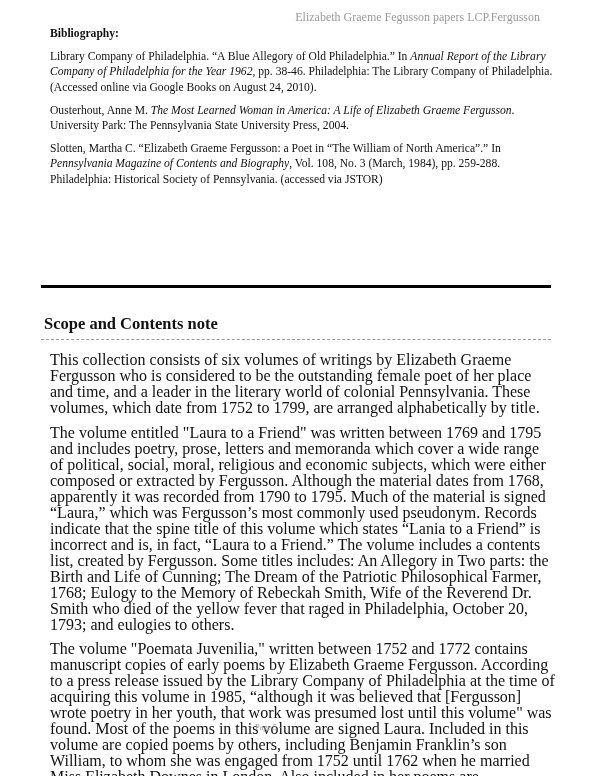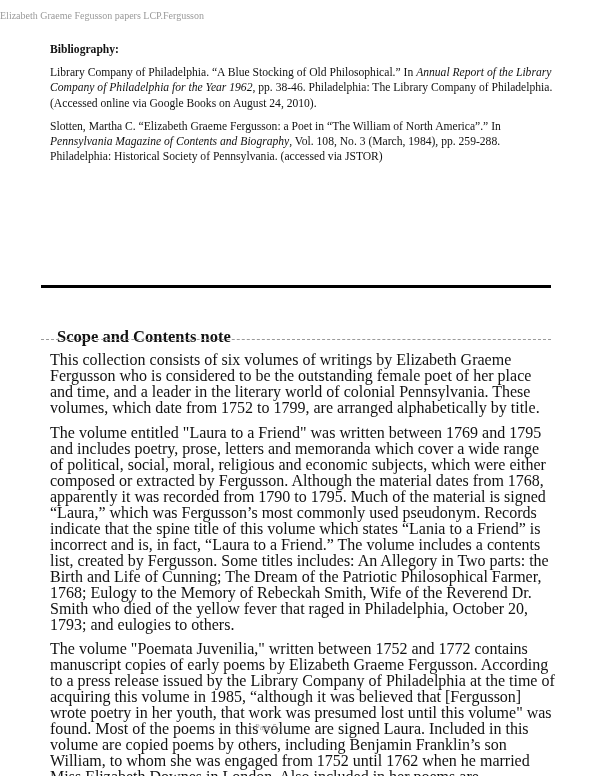--- a/index.html
+++ b/index.html
@@ -3,28 +3,28 @@
   <meta charset="utf-8">
   <style>
     html, body { margin: 0; padding: 0; background: #ffffff; }
     body {
       width: 600px; height: 776px; position: relative; overflow: hidden;
       font-family: "Liberation Serif", "DejaVu Serif", serif;
       color: #111111;
     }
     .running-header {
       position: absolute; top: 10px; left: 0; width: 540px;
-      text-align: left; font-size: 10px; color: #9a9a9a;
+      text-align: right; font-size: 12px; color: #9a9a9a;
     }
     .content {
       position: absolute; left: 50px; width: 505px; top: 24px;
       font-size: 11.6px; line-height: 15.2px;
     }
     .content p { margin: 0 0 8px 0; }
-    .bib-heading { font-weight: bold; margin: 18px 0 8px 0; }
+    .bib-heading { font-weight: bold; margin: 2px 0 8px 0; }
     .bib-entry { margin: 0 0 8.5px 0; }
     .heavy-rule {
       position: absolute; left: 41px; width: 510px; top: 285px;
       height: 3px; background: #000000;
     }
     .section-title {
       position: absolute; left: 41px; top: 311px;
       font-size: 16.5px; font-weight: bold; color: #111111;
     }
     .dotted-rule {
@@ -44,29 +44,30 @@
 </head>
 <body>
 
 <div class="running-header">Elizabeth Graeme Fegusson papers  LCP.Fergusson</div>
 
 <div class="content">
 
   <div class="bib-heading">Bibliography:</div>
 
 
-  <p class="bib-entry"><span>Library Company of Philadelphia. “A Blue Stocking of Old Philosophical.” In </span><i>Annual Report of the Library Company of Philadelphia for the Year 1962</i><span>, pp. 38-46. Philadelphia: The Library Company of Philadelphia. (Accessed online via Google Books on August 24, 2010).</span></p>
+  <p class="bib-entry"><span>Library Company of Philadelphia. “A Blue Allegory of Old Philadelphia.” In </span><i>Annual Report of the Library Company of Philadelphia for the Year 1962</i><span>, pp. 38-46. Philadelphia: The Library Company of Philadelphia. (Accessed online via Google Books on August 24, 2010).</span></p>
 
+  <p class="bib-entry"><span>Ousterhout, Anne M. </span><i>The Most Learned Woman in America: A Life of Elizabeth Graeme Fergusson</i><span>. University Park: The Pennsylvania State University Press, 2004.</span></p>
 
   <p class="bib-entry"><span>Slotten, Martha C. “Elizabeth Graeme Fergusson: a Poet in “The William of North America”.” In </span><i>Pennsylvania Magazine of Contents and Biography</i><span>, Vol. 108, No. 3 (March, 1984), pp. 259-288. Philadelphia: Historical Society of Pennsylvania. (accessed via JSTOR)</span></p>
 </div>
 
 <div class="heavy-rule"></div>
 
-<h2 class="section-title" style="margin:16px">Scope and Contents note</h2>
+<h2 class="section-title" style="margin:3px">Scope and Contents note</h2>
 
 <div class="dotted-rule"></div>
 
 <div class="section-body">
   <p>This collection consists of six volumes of writings by Elizabeth Graeme Fergusson who is considered to be the outstanding female poet of her place and time, and a leader in the literary world of colonial Pennsylvania. These volumes, which date from 1752 to 1799, are arranged alphabetically by title.</p>
   <p>The volume entitled "Laura to a Friend" was written between 1769 and 1795 and includes poetry, prose, letters and memoranda which cover a wide range of political, social, moral, religious and economic subjects, which were either composed or extracted by Fergusson. Although the material dates from 1768, apparently it was recorded from 1790 to 1795. Much of the material is signed “Laura,” which was Fergusson’s most commonly used pseudonym. Records indicate that the spine title of this volume which states “Lania to a Friend” is incorrect and is, in fact, “Laura to a Friend.” The volume includes a contents list, created by Fergusson. Some titles includes: An Allegory in Two parts: the Birth and Life of Cunning; The Dream of the Patriotic Philosophical Farmer, 1768; Eulogy to the Memory of Rebeckah Smith, Wife of the Reverend Dr. Smith who died of the yellow fever that raged in Philadelphia, October 20, 1793; and eulogies to others.</p>
   <p>The volume "Poemata Juvenilia," written between 1752 and 1772 contains manuscript copies of early poems by Elizabeth Graeme Fergusson. According to a press release issued by the Library Company of Philadelphia at the time of acquiring this volume in 1985, “although it was believed that [Fergusson] wrote poetry in her youth, that work was presumed lost until this volume" was found. Most of the poems in this volume are signed Laura. Included in this volume are copied poems by others, including Benjamin Franklin’s son William, to whom she was engaged from 1752 until 1762 when he married Miss Elizabeth Downes in London. Also included in her poems are descriptions of her friends including Francis Hopkinson, Provost William Smith, Rebecca Moore, Nathaniel Evans, and Jacob Duché. This</p>
 </div>
 
 <div class="footer">- Page 5 -</div>

